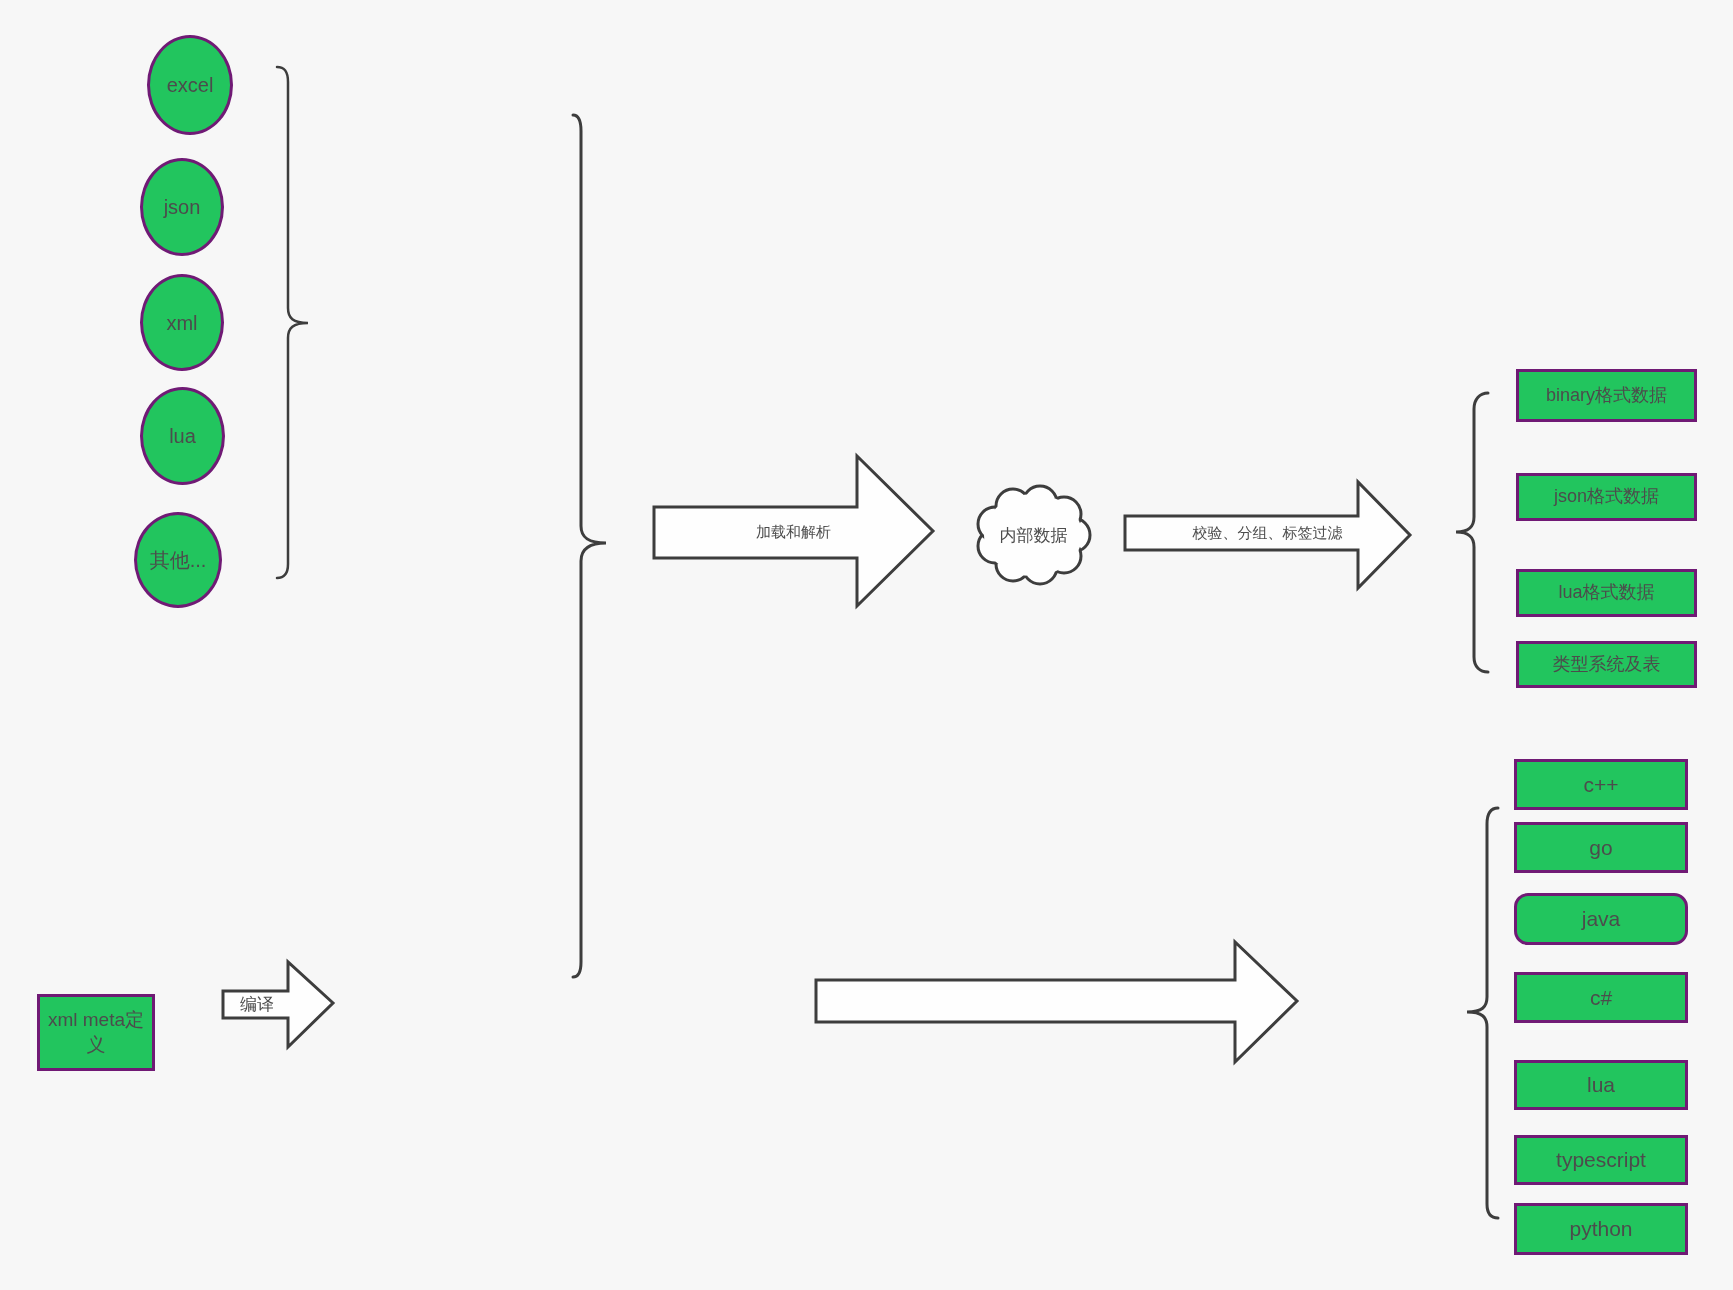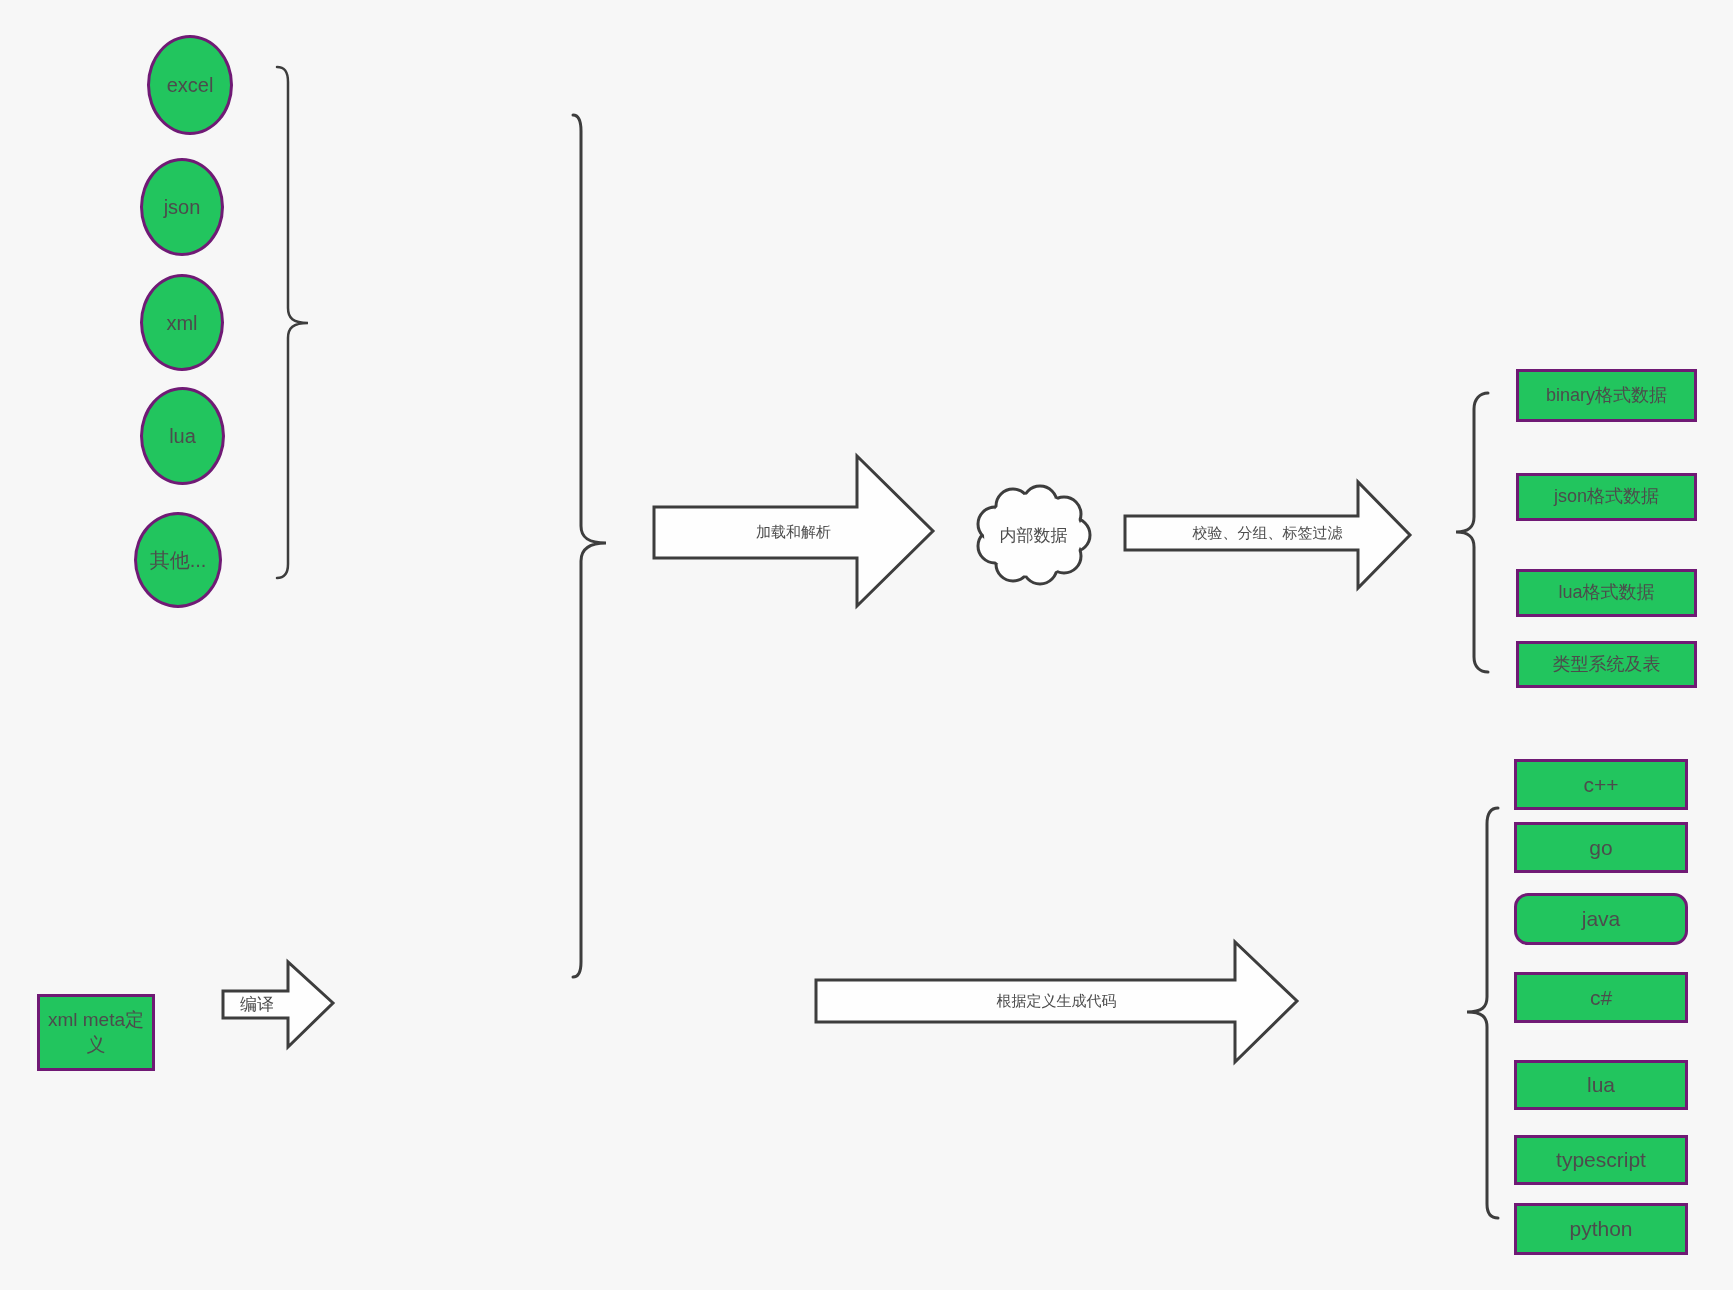--- a/index.html
+++ b/index.html
@@ -105,21 +105,20 @@
   <div class="node rect-label two-line" style="left:37px;top:994px;width:118px;height:77px;">
     <div>
       <span>xml meta定</span>
       <span>义</span>
     </div>
   </div>
 
   <div class="arrow-label" style="left:223px;top:991px;width:68px;height:27px;font-size:17px;">编译</div>
 
 
-  <div class="arrow-label" style="left:816px;top:980px;width:481px;height:42px;">根据定义生成代码</div>
 
   <div class="node lang-box" style="top:759px;height:51px;">c++</div>
   <div class="node lang-box" style="top:822px;height:51px;">go</div>
   <div class="node lang-box" style="top:893px;height:52px;border-radius:14px;">java</div>
   <div class="node lang-box" style="top:972px;height:51px;">c#</div>
   <div class="node lang-box" style="top:1060px;height:50px;">lua</div>
   <div class="node lang-box" style="top:1135px;height:50px;">typescript</div>
   <div class="node lang-box" style="top:1203px;height:52px;text-align:center;">python</div>
 
 </div>

